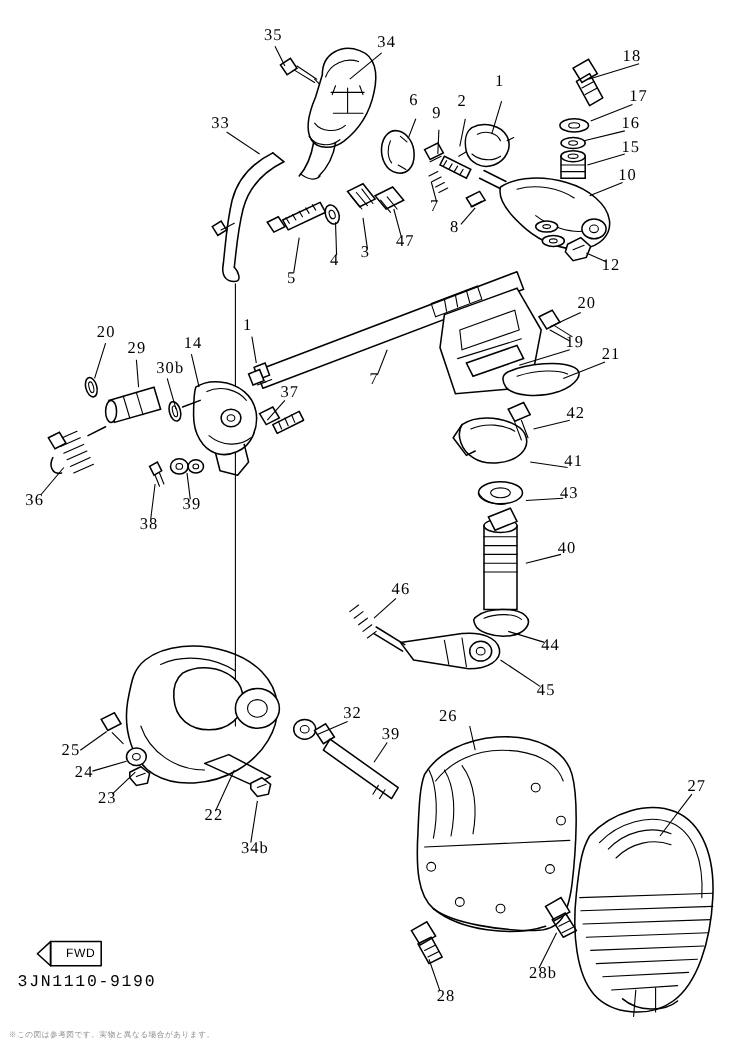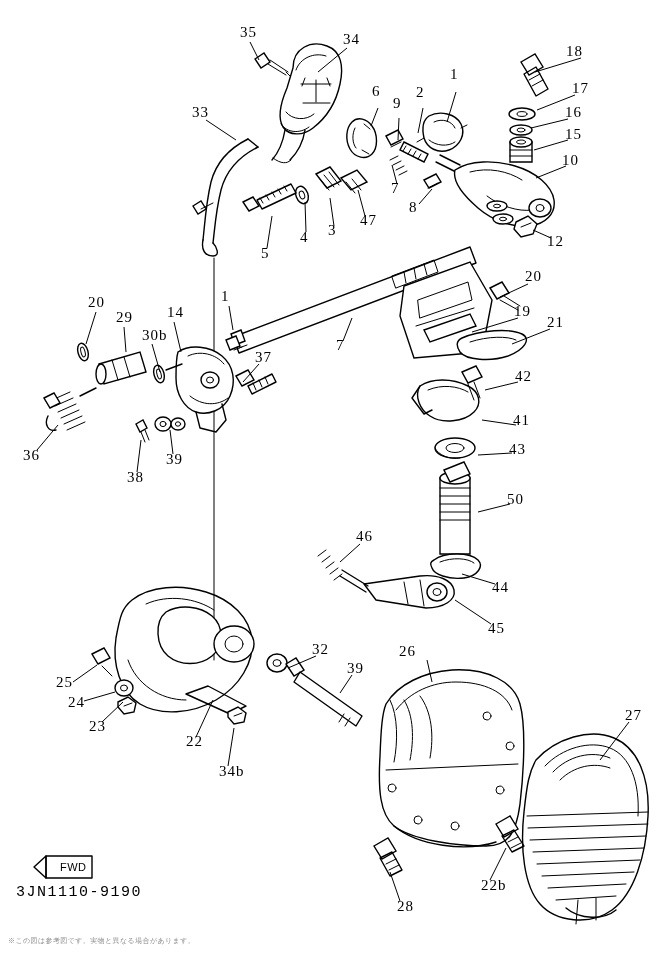--- a/index.html
+++ b/index.html
@@ -381,34 +381,34 @@
   <div class="cn" style="left:525px;top:268px">20</div>
   <div class="cn" style="left:547px;top:314px">21</div>
   <div class="cn" style="left:186px;top:733px">22</div>
   <div class="cn" style="left:89px;top:718px">23</div>
   <div class="cn" style="left:219px;top:763px">34b</div>
   <div class="cn" style="left:68px;top:694px">24</div>
   <div class="cn" style="left:56px;top:674px">25</div>
   <div class="cn" style="left:399px;top:643px">26</div>
   <div class="cn" style="left:625px;top:707px">27</div>
   <div class="cn" style="left:397px;top:898px">28</div>
-  <div class="cn" style="left:481px;top:877px">22b</div>
+  <div class="cn" style="left:481px;top:877px">28b</div>
   <div class="cn" style="left:116px;top:309px">29</div>
   <div class="cn" style="left:88px;top:294px">20</div>
   <div class="cn" style="left:142px;top:327px">30b</div>
   <div class="cn" style="left:347px;top:660px">39</div>
   <div class="cn" style="left:312px;top:641px">32</div>
   <div class="cn" style="left:192px;top:104px">33</div>
   <div class="cn" style="left:343px;top:31px">34</div>
   <div class="cn" style="left:240px;top:24px">35</div>
   <div class="cn" style="left:23px;top:447px">36</div>
   <div class="cn" style="left:255px;top:349px">37</div>
   <div class="cn" style="left:127px;top:469px">38</div>
   <div class="cn" style="left:166px;top:451px">39</div>
-  <div class="cn" style="left:507px;top:491px">50</div>
+  <div class="cn" style="left:507px;top:491px">40</div>
   <div class="cn" style="left:513px;top:412px">41</div>
   <div class="cn" style="left:515px;top:368px">42</div>
   <div class="cn" style="left:509px;top:441px">43</div>
   <div class="cn" style="left:492px;top:579px">44</div>
   <div class="cn" style="left:488px;top:620px">45</div>
   <div class="cn" style="left:356px;top:528px">46</div>
   <div class="cn" style="left:360px;top:212px">47</div>
 
   <div id="fwd-label">FWD</div>
   <div id="partno">3JN1110-9190</div>

